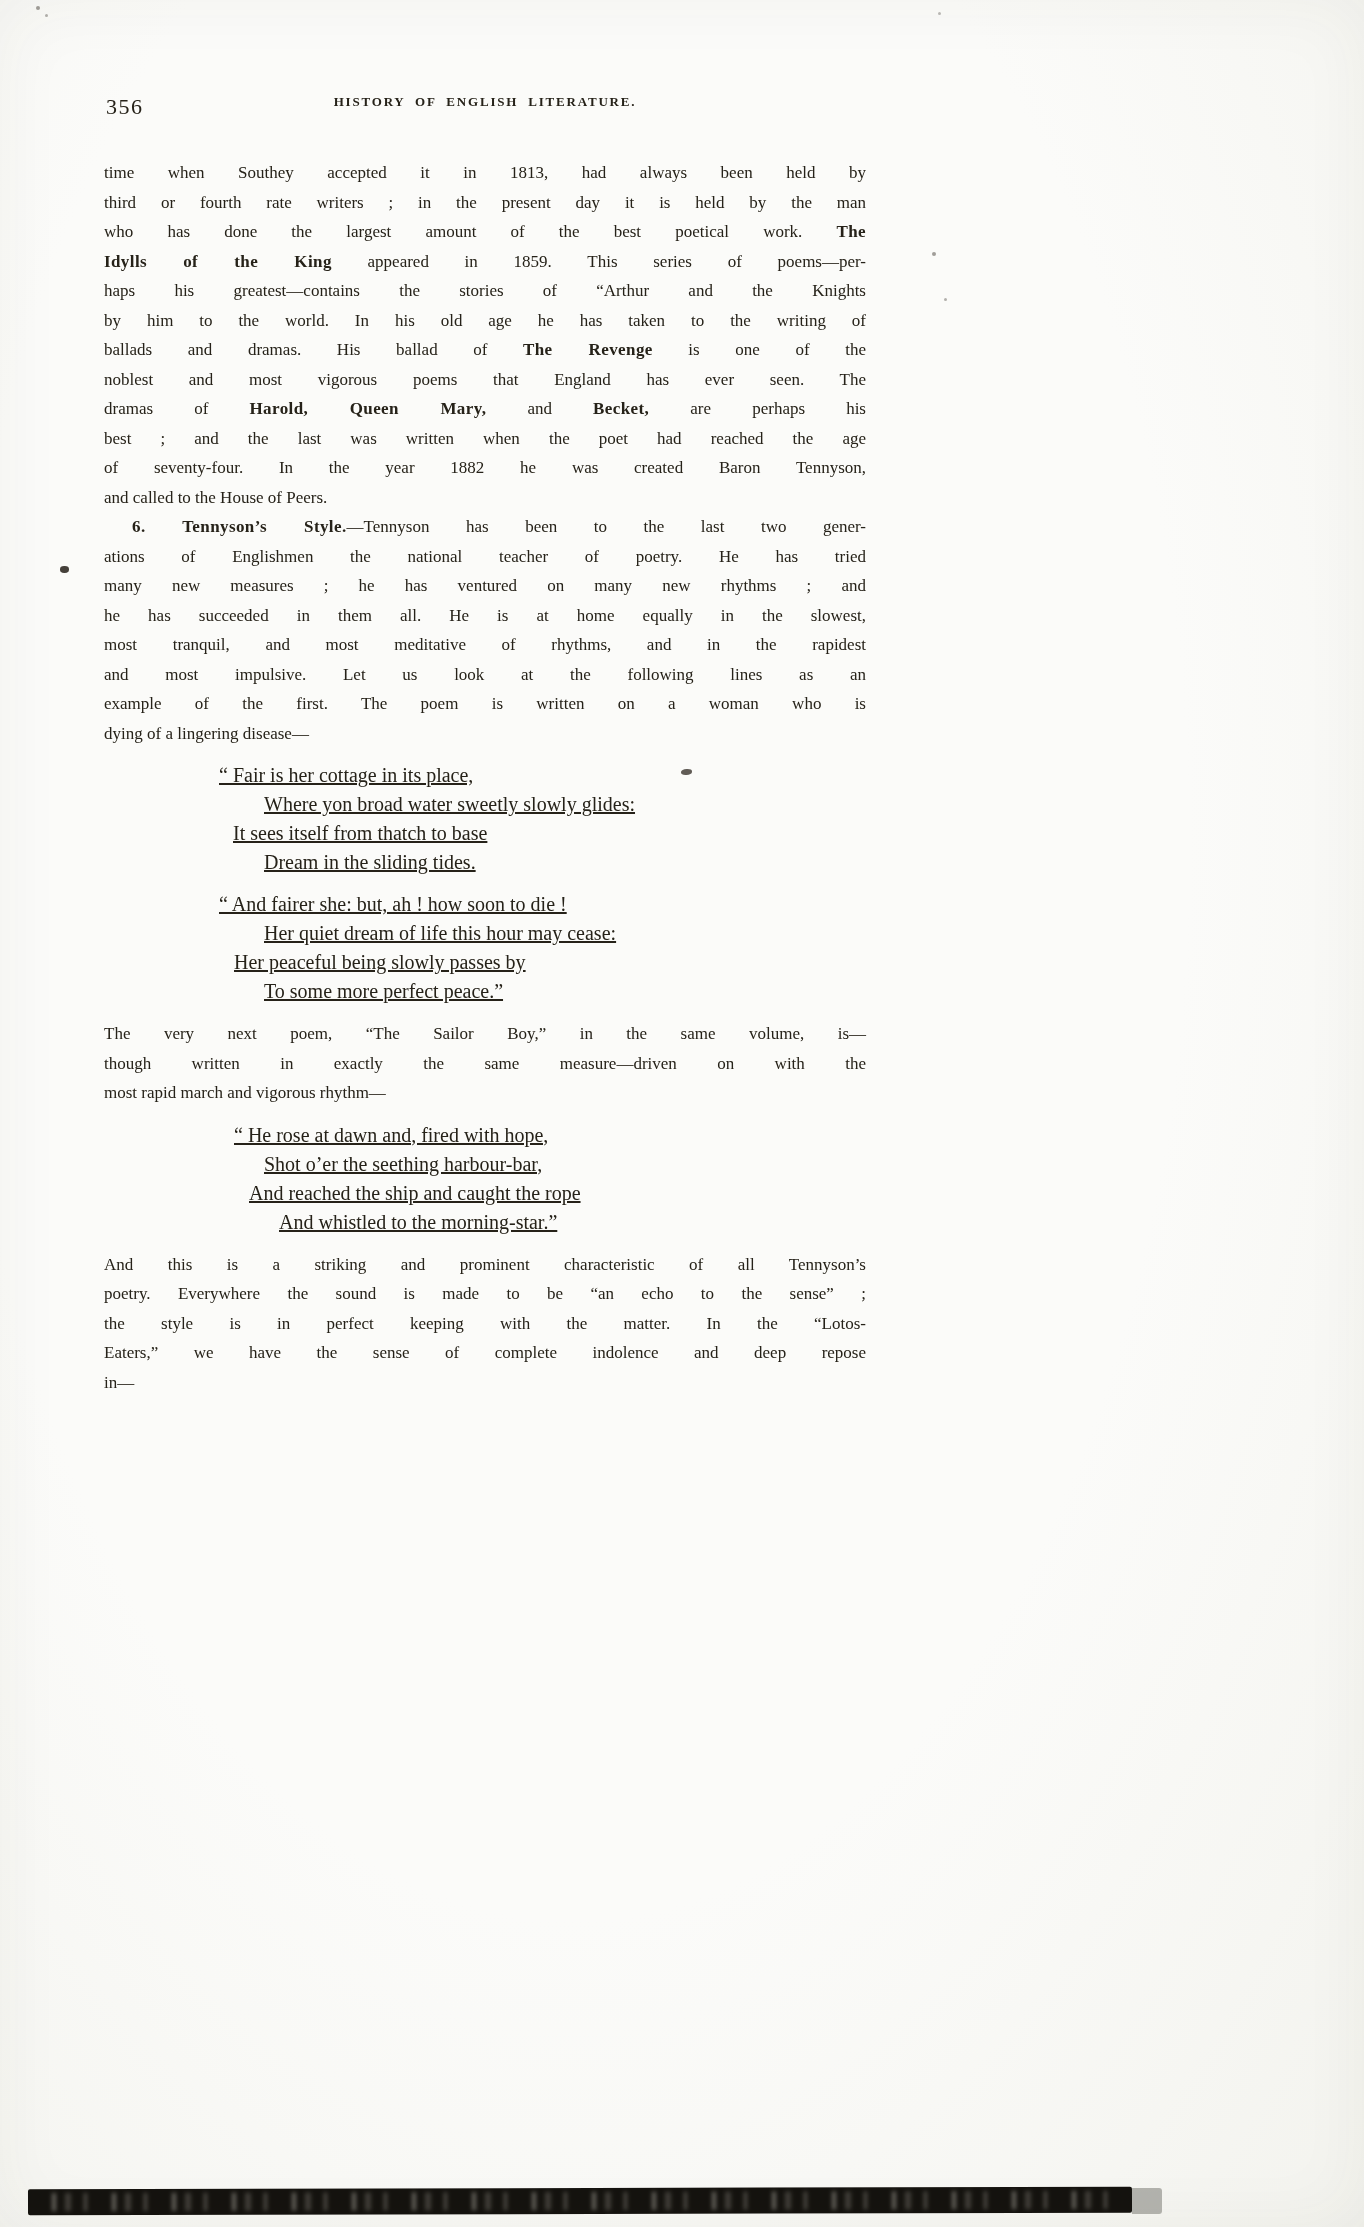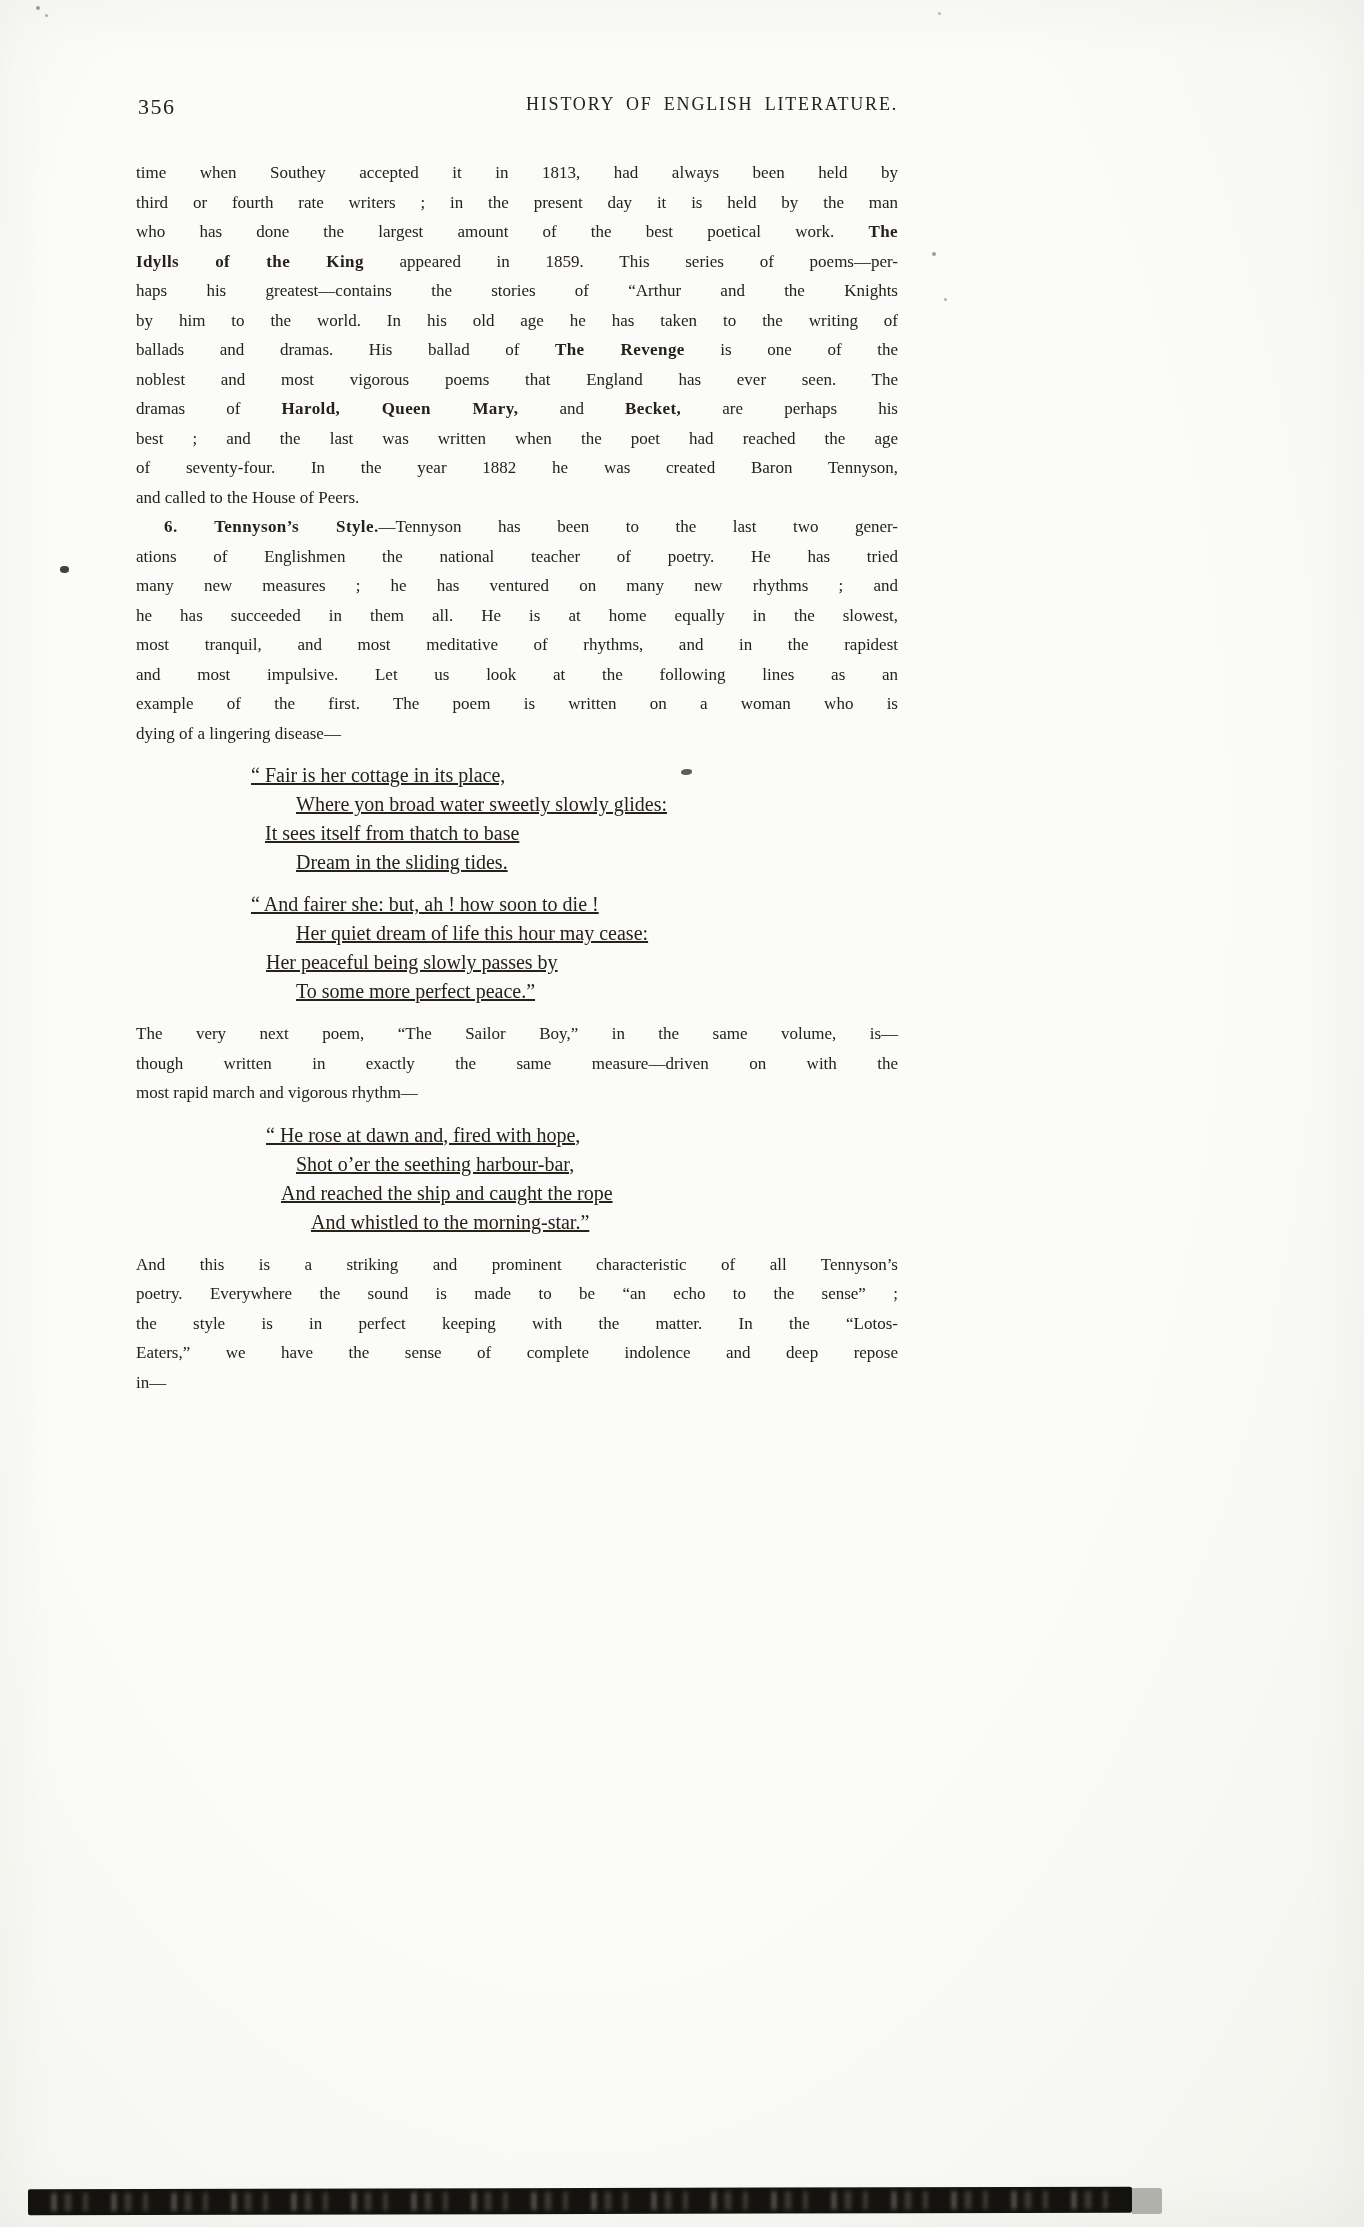--- a/index.html
+++ b/index.html
@@ -7,25 +7,25 @@
   body { background:#e9e9e5; }
 
   .sheet {
     position:relative; width:1364px; height:2227px; overflow:hidden;
     background: radial-gradient(ellipse at 42% 38%, #fbfbf9 55%, #f3f3ee 100%);
     box-shadow: inset 0 0 70px rgba(60,55,40,0.05);
     font-family:"Liberation Serif","DejaVu Serif",serif;
     color:#262219;
   }
 
-  .textblock { position:absolute; left:136px; top:94px; width:762px; }
+  .textblock { position:absolute; left:104px; top:94px; width:762px; }
 
   .header { position:relative; height:30px; }
   .pagenum { position:absolute; left:2px; top:0; font-size:22px; letter-spacing:1.5px; }
-  .running { display:block; text-align:right; font-size:18px; letter-spacing:1.8px; word-spacing:5px; }
+  .running { display:block; text-align:center; font-size:13px; letter-spacing:1.8px; word-spacing:5px;font-weight:bold; }
 
   .content { margin-top:34px; }
 
   .para { }
   .pline {
     white-space:nowrap; overflow:visible;
     text-align:justify; text-align-last:justify;
     height:29.5px; line-height:29.5px; font-size:17px;
   }
   .pline.end { text-align-last:left; }

